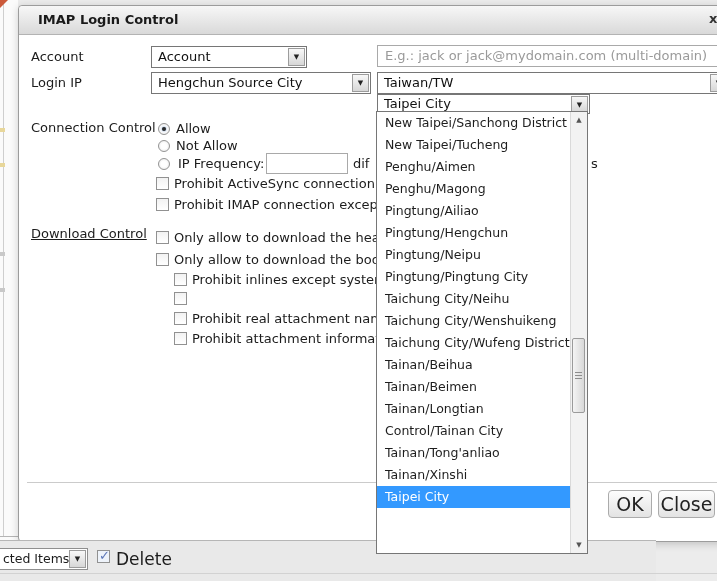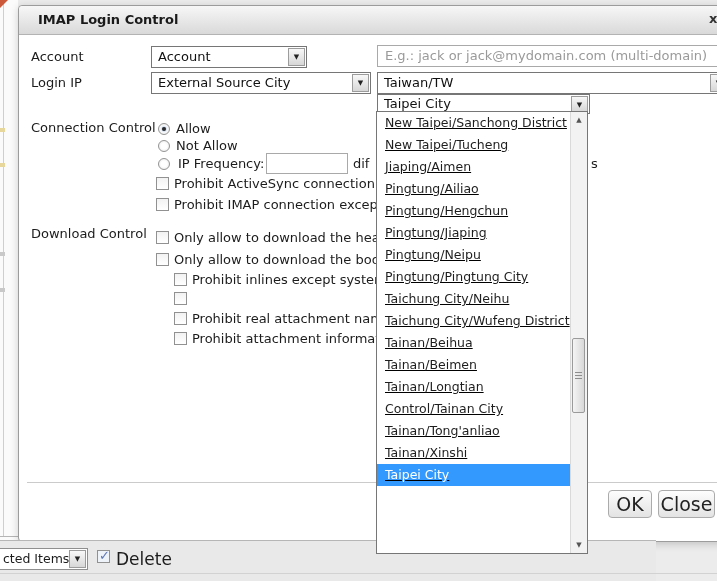--- a/index.html
+++ b/index.html
@@ -52,21 +52,21 @@
   .ctl-lbl{font-size:13px;color:#1c1c1c;white-space:nowrap;}
 
   
   .footer-line{left:8px;right:0;top:476px;height:1px;background:#cbcbcb;}
   .btn{height:28px;border:1px solid #ababab;border-radius:4px;box-sizing:border-box;
     background:linear-gradient(#fdfdfd,#e3e3e3);font-size:19px;color:#222;text-align:center;line-height:26px;cursor:pointer;}
 
   
   .droplist{left:376px;top:111px;width:210px;height:441px;background:#fff;
     border:1px solid #767676;z-index:20;}
-  .list-items{position:absolute;left:0;top:0;right:16px;bottom:0;overflow:hidden;text-decoration:underline;}
+  .list-items{position:absolute;left:0;top:0;right:16px;bottom:0;overflow:hidden;}
   .list-item{height:22px;line-height:22px;padding-left:8px;font-size:12.5px;color:#1e1e1e;white-space:nowrap;cursor:pointer;}
   .list-item.selected{background:#3399ff;color:#fff;}
   .scrollbar{position:absolute;right:0;top:0;width:16px;bottom:0;background:#f2f2f2;border-left:1px solid #d9d9d9;}
   .sb-btn{position:absolute;left:0;width:16px;height:16px;background:#f2f2f2;text-align:center;}
   .sb-up{top:0;}
   .sb-down{bottom:0;}
   .sb-up::before{content:"▲";font-size:7px;color:#555;line-height:16px;display:block;}
   .sb-down::before{content:"▼";font-size:7px;color:#555;line-height:16px;display:block;}
   .sb-thumb{position:absolute;left:1px;width:13px;top:226px;height:75px;
     background:linear-gradient(90deg,#f4f4f4,#d8d8d8);border:1px solid #9a9a9a;border-radius:2px;box-sizing:border-box;}
@@ -108,21 +108,21 @@
     <div class="abs combo" style="left:132px;top:40px;width:156px;">
       <span class="ctext">Account</span>
       <span class="cbtn"></span>
     </div>
     <div class="abs txt" style="left:358px;top:39px;width:354px;">
       <span class="placeholder">E.g.: jack or jack@mydomain.com (multi-domain)</span>
     </div>
 
     <span class="abs lbl" style="left:12px;top:69px;">Login IP</span>
     <div class="abs combo" style="left:132px;top:66px;width:220px;">
-      <span class="ctext">External Source City</span>
+      <span class="ctext">Hengchun Source City</span>
       <span class="cbtn"></span>
     </div>
     <div class="abs combo" style="left:358px;top:66px;width:352px;">
       <span class="ctext">Taiwan/TW</span>
       <span class="cbtn"></span>
     </div>
     <div class="abs combo" style="left:358px;top:88px;width:213px;height:20px;">
       <span class="ctext" style="line-height:18px;">Taipei City</span>
       <span class="cbtn"></span>
     </div>
@@ -140,21 +140,21 @@
     <div class="abs txt" style="left:247px;top:147px;width:82px;height:21px;"></div>
     <span class="abs ctl-lbl" style="left:334px;top:150px;">dif</span>
     <span class="abs ctl-lbl tail-s" style="left:572px;top:150px;">s</span>
 
     <span class="abs cb" style="left:137px;top:171px;"></span>
     <span class="abs ctl-lbl" style="left:155px;top:170px;">Prohibit ActiveSync connection</span>
 
     <span class="abs cb" style="left:137px;top:192px;"></span>
     <span class="abs ctl-lbl" style="left:155px;top:191px;">Prohibit IMAP connection except</span>
 
-    <span class="abs lbl" style="left:12px;top:220px;">Download Control</span>
+    <span class="abs lbl" style="left:12px;top:220px;text-decoration:underline;">Download Control</span>
 
     <span class="abs cb" style="left:137px;top:225px;"></span>
     <span class="abs ctl-lbl" style="left:155px;top:224px;">Only allow to download the hea</span>
 
     <span class="abs cb" style="left:137px;top:247px;"></span>
     <span class="abs ctl-lbl" style="left:155px;top:246px;">Only allow to download the bod</span>
 
     <span class="abs cb" style="left:155px;top:267px;"></span>
     <span class="abs ctl-lbl" style="left:173px;top:266px;">Prohibit inlines except system</span>
 
@@ -171,36 +171,37 @@
     <div class="abs btn" style="left:639px;top:484px;width:57px;">Close</div>
   </div>
 
   <div class="abs droplist">
     <div class="list-items">
 
         <div class="list-item">New Taipei/Sanchong District</div>
 
         <div class="list-item">New Taipei/Tucheng</div>
 
-        <div class="list-item">Jiaping/Aimen</div>
-
+        <div class="list-item">Penghu/Aimen</div>
+
+        <div class="list-item">Penghu/Magong</div>
 
         <div class="list-item">Pingtung/Ailiao</div>
 
         <div class="list-item">Pingtung/Hengchun</div>
 
-        <div class="list-item">Pingtung/Jiaping</div>
 
         <div class="list-item">Pingtung/Neipu</div>
 
         <div class="list-item">Pingtung/Pingtung City</div>
 
         <div class="list-item">Taichung City/Neihu</div>
 
 
+        <div class="list-item">Taichung City/Wenshuikeng</div>
 
         <div class="list-item">Taichung City/Wufeng District</div>
 
         <div class="list-item">Tainan/Beihua</div>
 
         <div class="list-item">Tainan/Beimen</div>
 
         <div class="list-item">Tainan/Longtian</div>
 
         <div class="list-item">Control/Tainan City</div>

